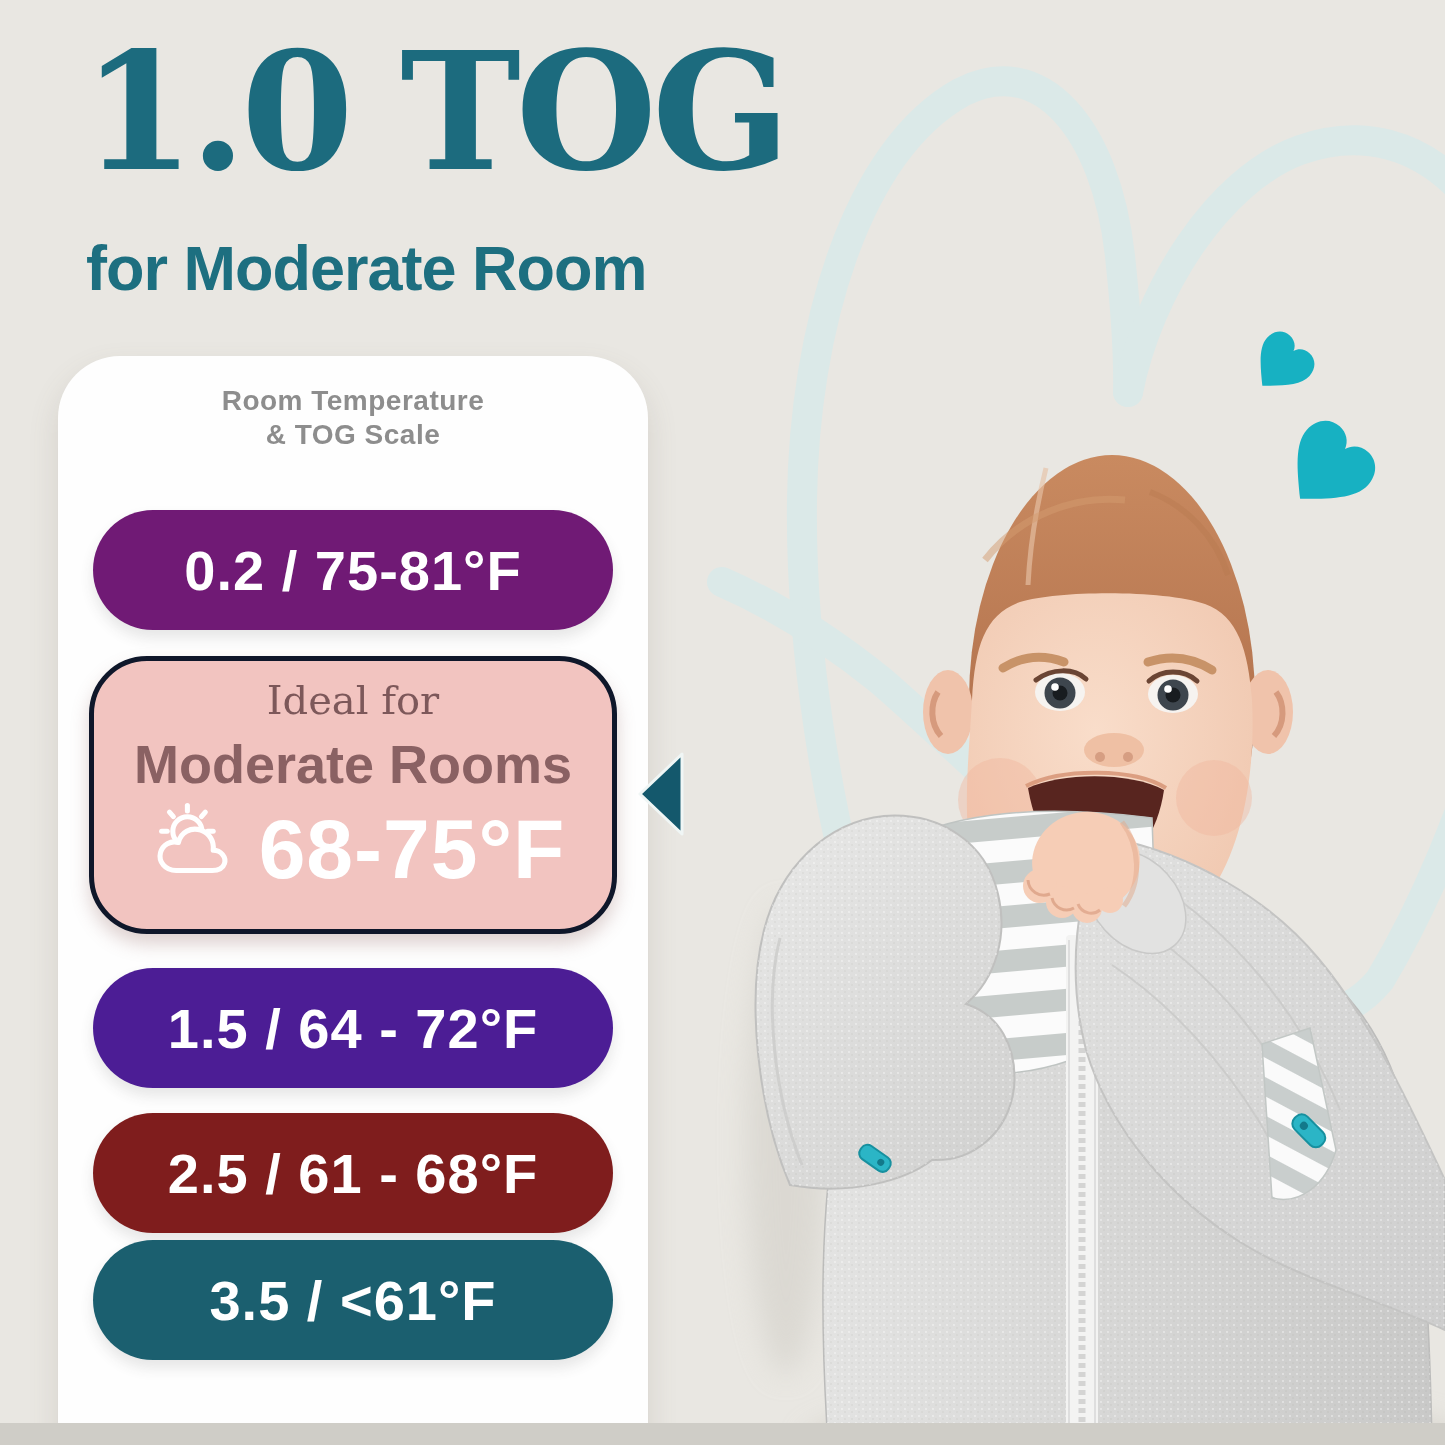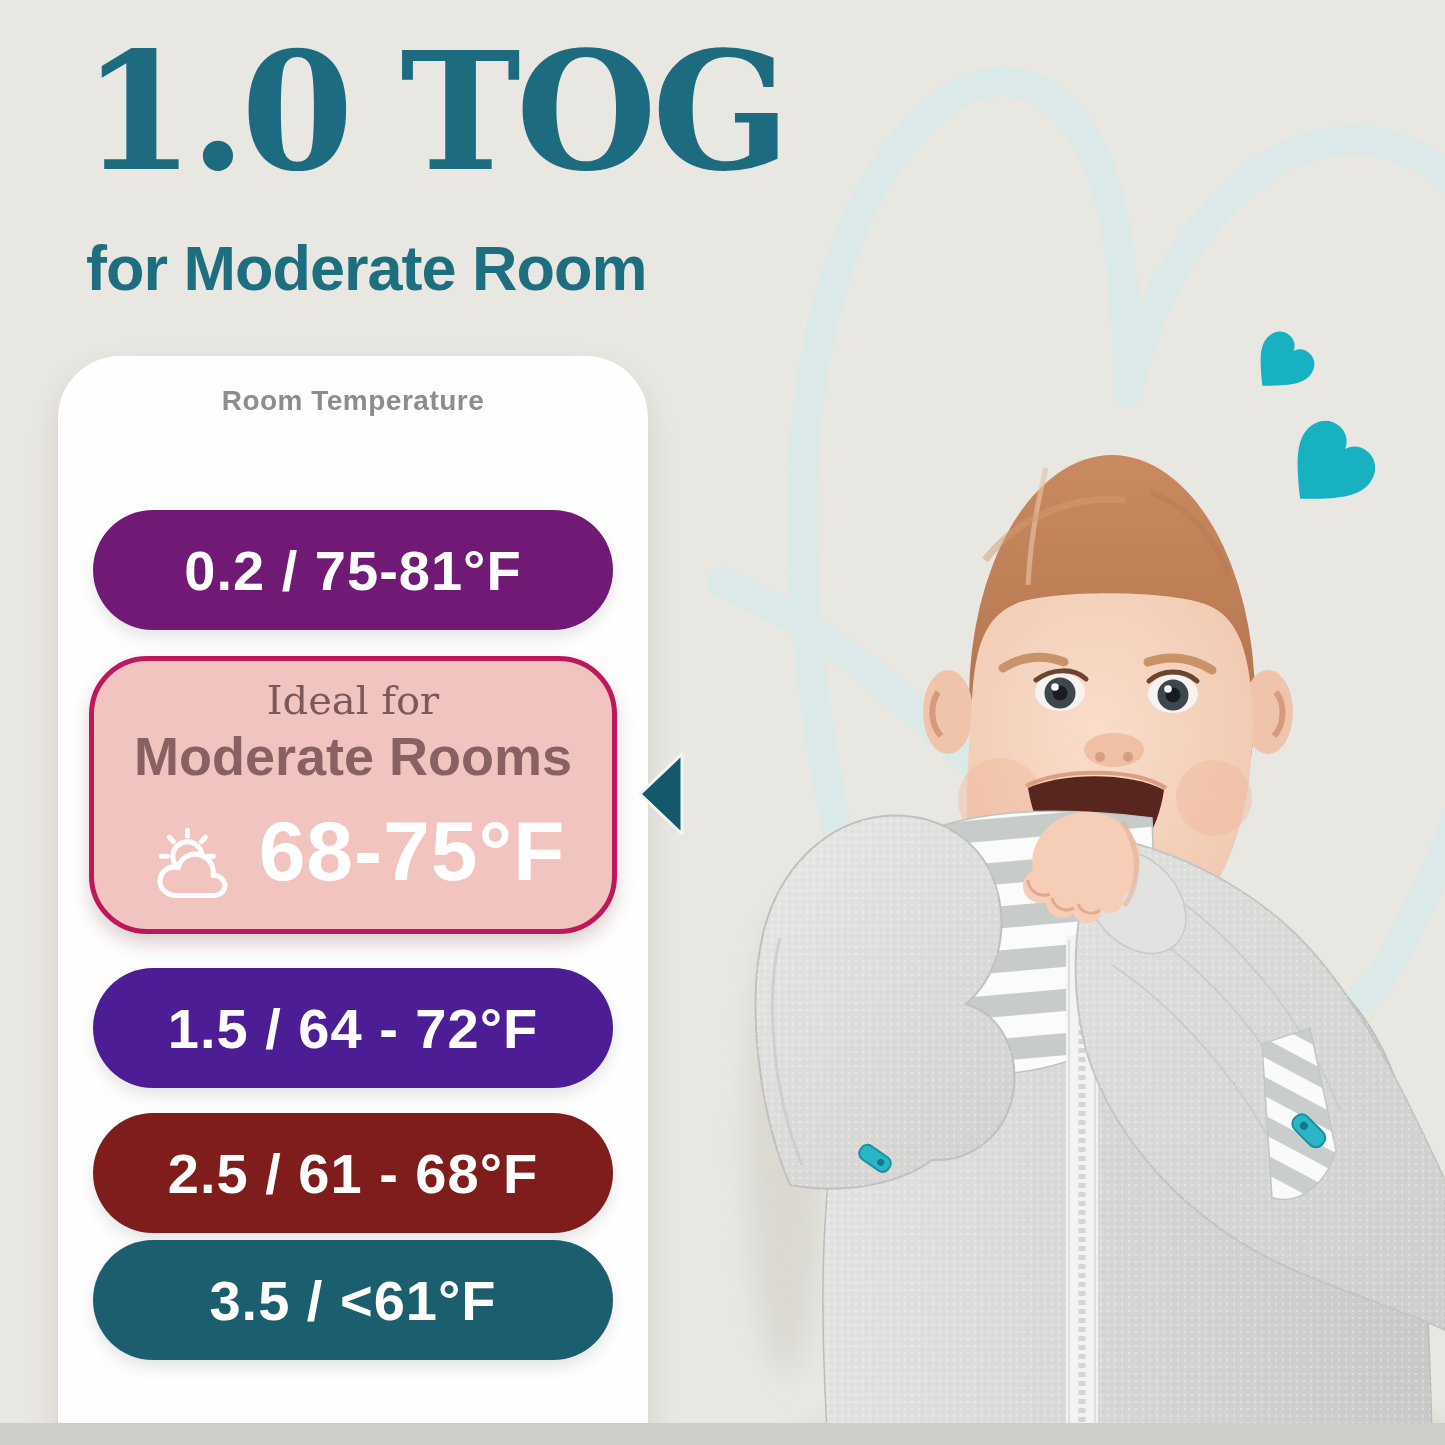--- a/index.html
+++ b/index.html
@@ -32,30 +32,30 @@
     display:flex;align-items:center;justify-content:center;
     color:#fff;font-weight:700;font-size:56px;letter-spacing:1px;
     box-shadow:0 8px 14px rgba(60,60,60,.12);
   }
   .pill-02{top:154px;background:#701a75;}
   .pill-15{top:612px;background:#4c1d95;}
   .pill-25{top:757px;background:#7f1d1d;}
   .pill-35{top:884px;background:#1b5f6f;}
   .pill-ideal{
     position:absolute;left:31px;right:31px;top:300px;height:268px;
-    background:#f2c4c0;border:5px solid #be185d;border-radius:58px;
+    background:#f2c4c0;border:5px solid #0f172a;border-radius:58px;
     display:flex;flex-direction:column;align-items:center;
     box-shadow:0 10px 18px rgba(140,95,90,.28);
   }
   .ideal-kicker{
     margin-top:16px;font-family:"DejaVu Serif",serif;
     font-size:40px;color:#7d585a;
   }
-  .ideal-name{margin-top:2px;font-weight:700;font-size:54px;letter-spacing:0;color:#8a6163;}
-  .ideal-temp-row{display:flex;align-items:flex-end;gap:14px;margin-top:16px;}
+  .ideal-name{margin-top:10px;font-weight:700;font-size:54px;letter-spacing:0;color:#8a6163;}
+  .ideal-temp-row{display:flex;align-items:flex-start;gap:14px;margin-top:6px;}
   .ideal-temp{font-weight:700;font-size:84px;letter-spacing:1px;color:#ffffff;}
   .pointer{position:absolute;left:636px;top:750px;width:50px;height:88px;}
   .decor-svg,.baby-svg{position:absolute;left:0;top:0;width:1445px;height:1445px;}
 </style>
 </head>
 <body>
 
 <div id="stage">
 
   <svg class="decor-svg" viewBox="0 0 1445 1445">
@@ -225,20 +225,21 @@
       <path d="M 1122 822 C 1140 846 1142 882 1124 906" stroke="#e2a98b" stroke-width="5" fill="none" opacity=".5"></path>
     </g>
   </svg>
 
   <div class="title">1.0 TOG</div>
   <div class="subtitle">for Moderate Room</div>
 
   <div class="card">
     <div class="card-heading">
       <div>Room Temperature</div>
+      <div>&amp; TOG Scale</div>
     </div>
 
     <div class="pill pill-02">
       <span>0.2 / 75-81°F</span>
     </div>
 
     <div class="pill-ideal">
       <div class="ideal-kicker">Ideal for</div>
       <div class="ideal-name">Moderate Rooms</div>
       <div class="ideal-temp-row">

